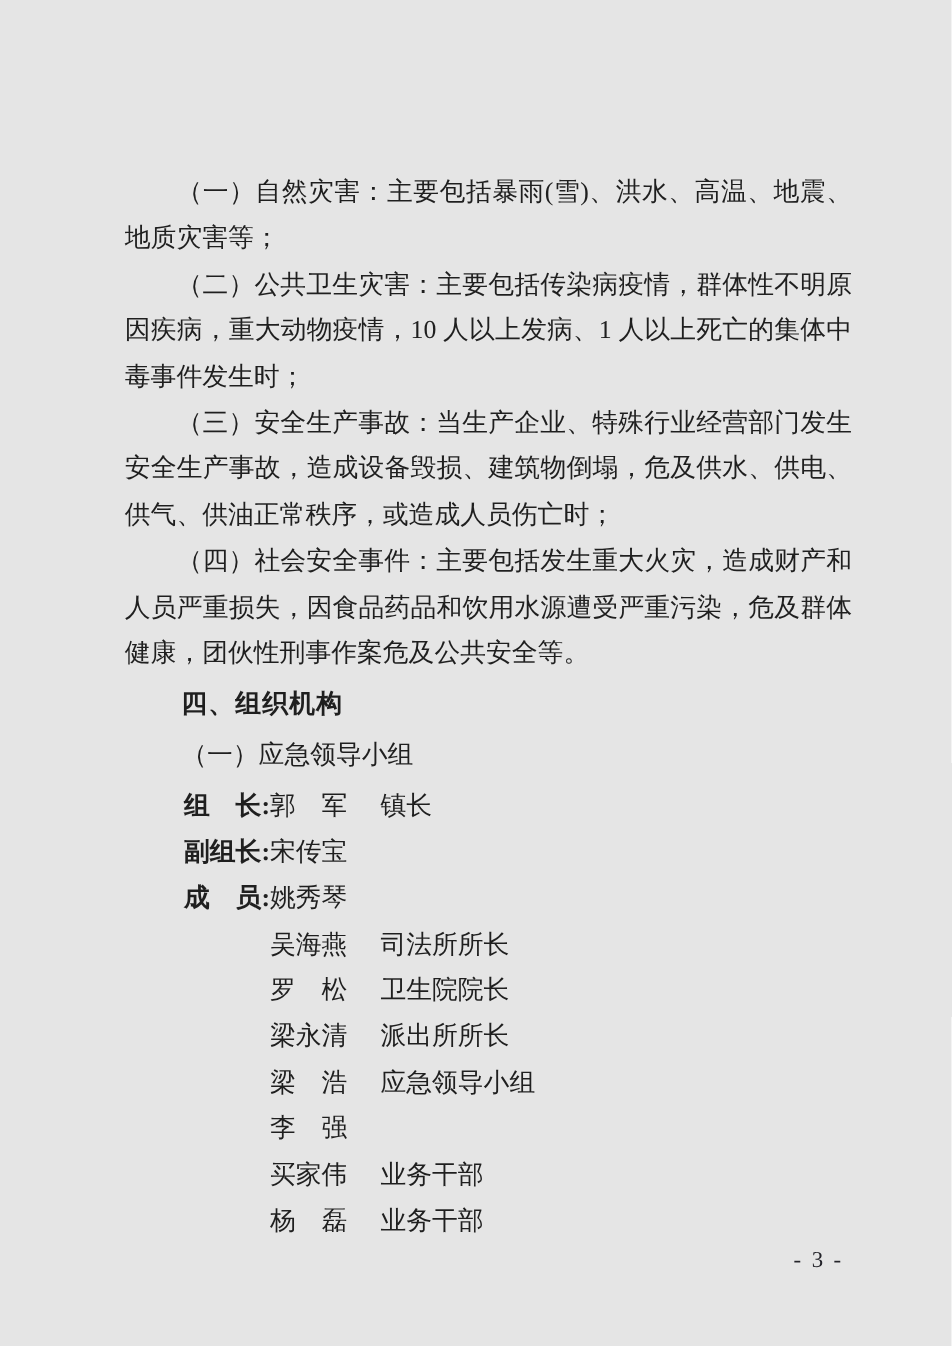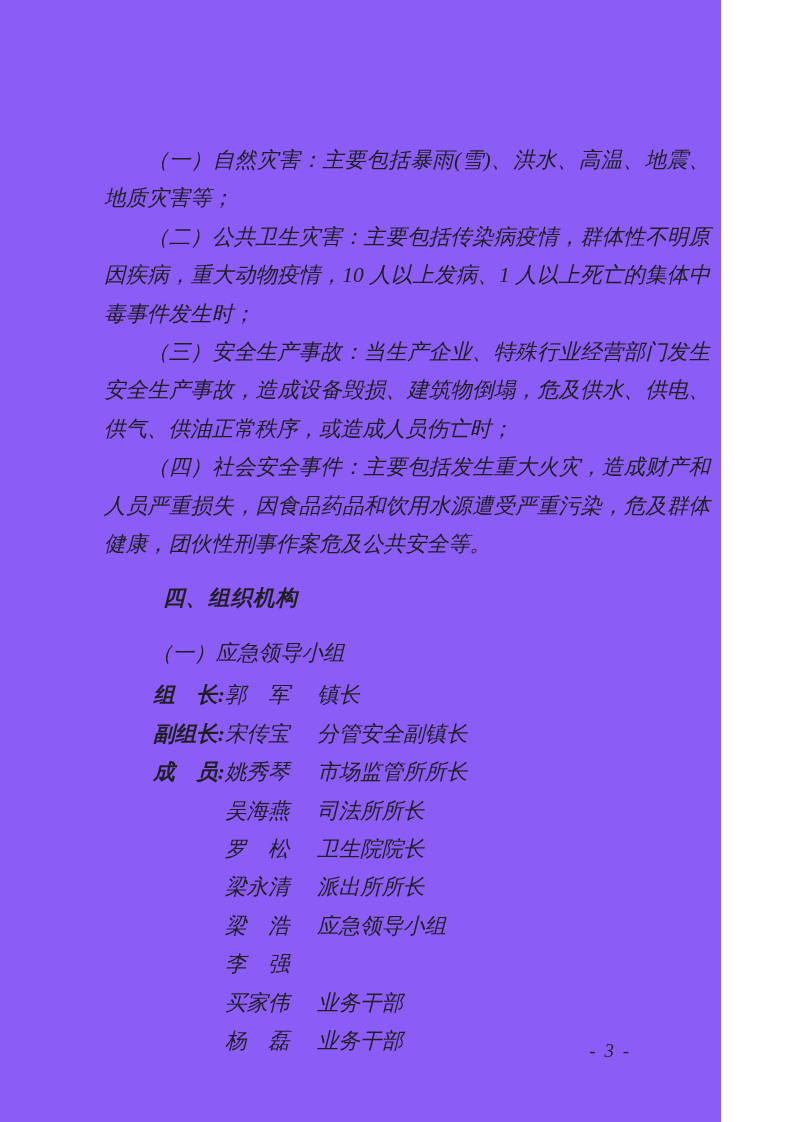--- a/index.html
+++ b/index.html
@@ -2,46 +2,45 @@
 <html><head>
 <meta charset="utf-8">
 <style>
   html, body {
     margin: 0;
     padding: 0;
     background: #ffffff;
   }
   .page {
     position: relative;
-    width: 721px;
+    width: 793px;
     height: 1122px;
-    background: #8b5cf6;
+    background: #e5e5e5;
     overflow: hidden;
     box-sizing: border-box;
     font-family: "Liberation Serif", "DejaVu Serif", serif;
     color: #1f1f1f;
-    font-style: italic;
   }
   .content {
     position: absolute;
     left: 104px;
     top: 141px;
     width: 606px;
   }
   .para {
     margin: 0;
     font-size: 21.5px;
     line-height: 38.4px;
     text-align: justify;
     text-justify: inter-ideograph;
     text-indent: 2em;
     word-break: break-all;
   }
   .heading {
-    margin: 16px;
+    margin: 4px;
     font-size: 21.5px;
     line-height: 38.4px;
     text-indent: 2em;
     font-weight: bold;
     font-family: "Liberation Sans", "DejaVu Sans", sans-serif;
     letter-spacing: 1px;
   }
   .subheading {
     margin: 4px;
     font-size: 21.5px;
@@ -100,26 +99,24 @@
 
     <div class="roster">
       <div class="roster-row">
         <span class="roster-label">组　长:</span>
         <span class="roster-name">郭　军</span>
         <span class="roster-title">镇长</span>
       </div>
       <div class="roster-row">
         <span class="roster-label">副组长:</span>
         <span class="roster-name">宋传宝</span>
-        <span class="roster-title">分管安全副镇长</span>
       </div>
       <div class="roster-row">
         <span class="roster-label">成　员:</span>
         <span class="roster-name">姚秀琴</span>
-        <span class="roster-title">市场监管所所长</span>
       </div>
       <div class="roster-row">
         <span class="roster-label"></span>
         <span class="roster-name">吴海燕</span>
         <span class="roster-title">司法所所长</span>
       </div>
       <div class="roster-row">
         <span class="roster-label"></span>
         <span class="roster-name">罗　松</span>
         <span class="roster-title">卫生院院长</span>

